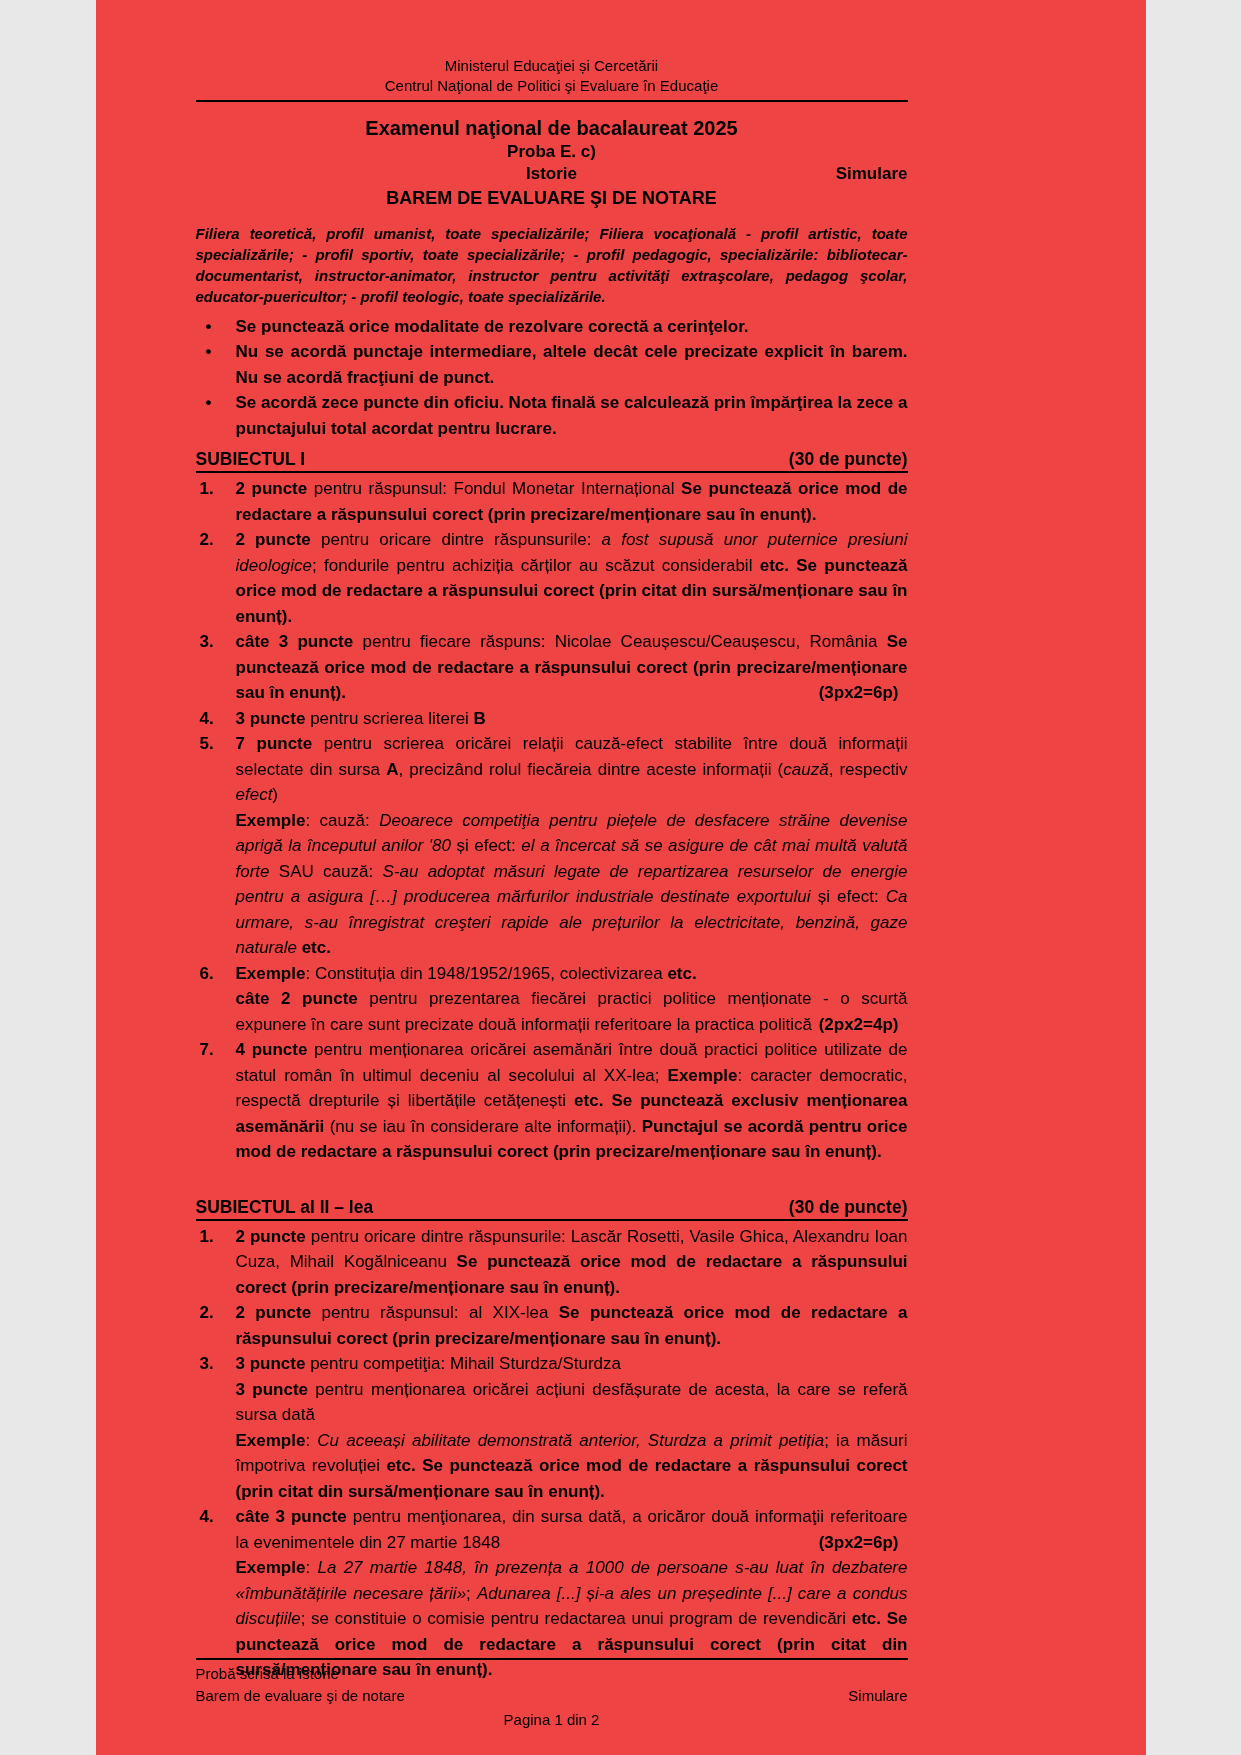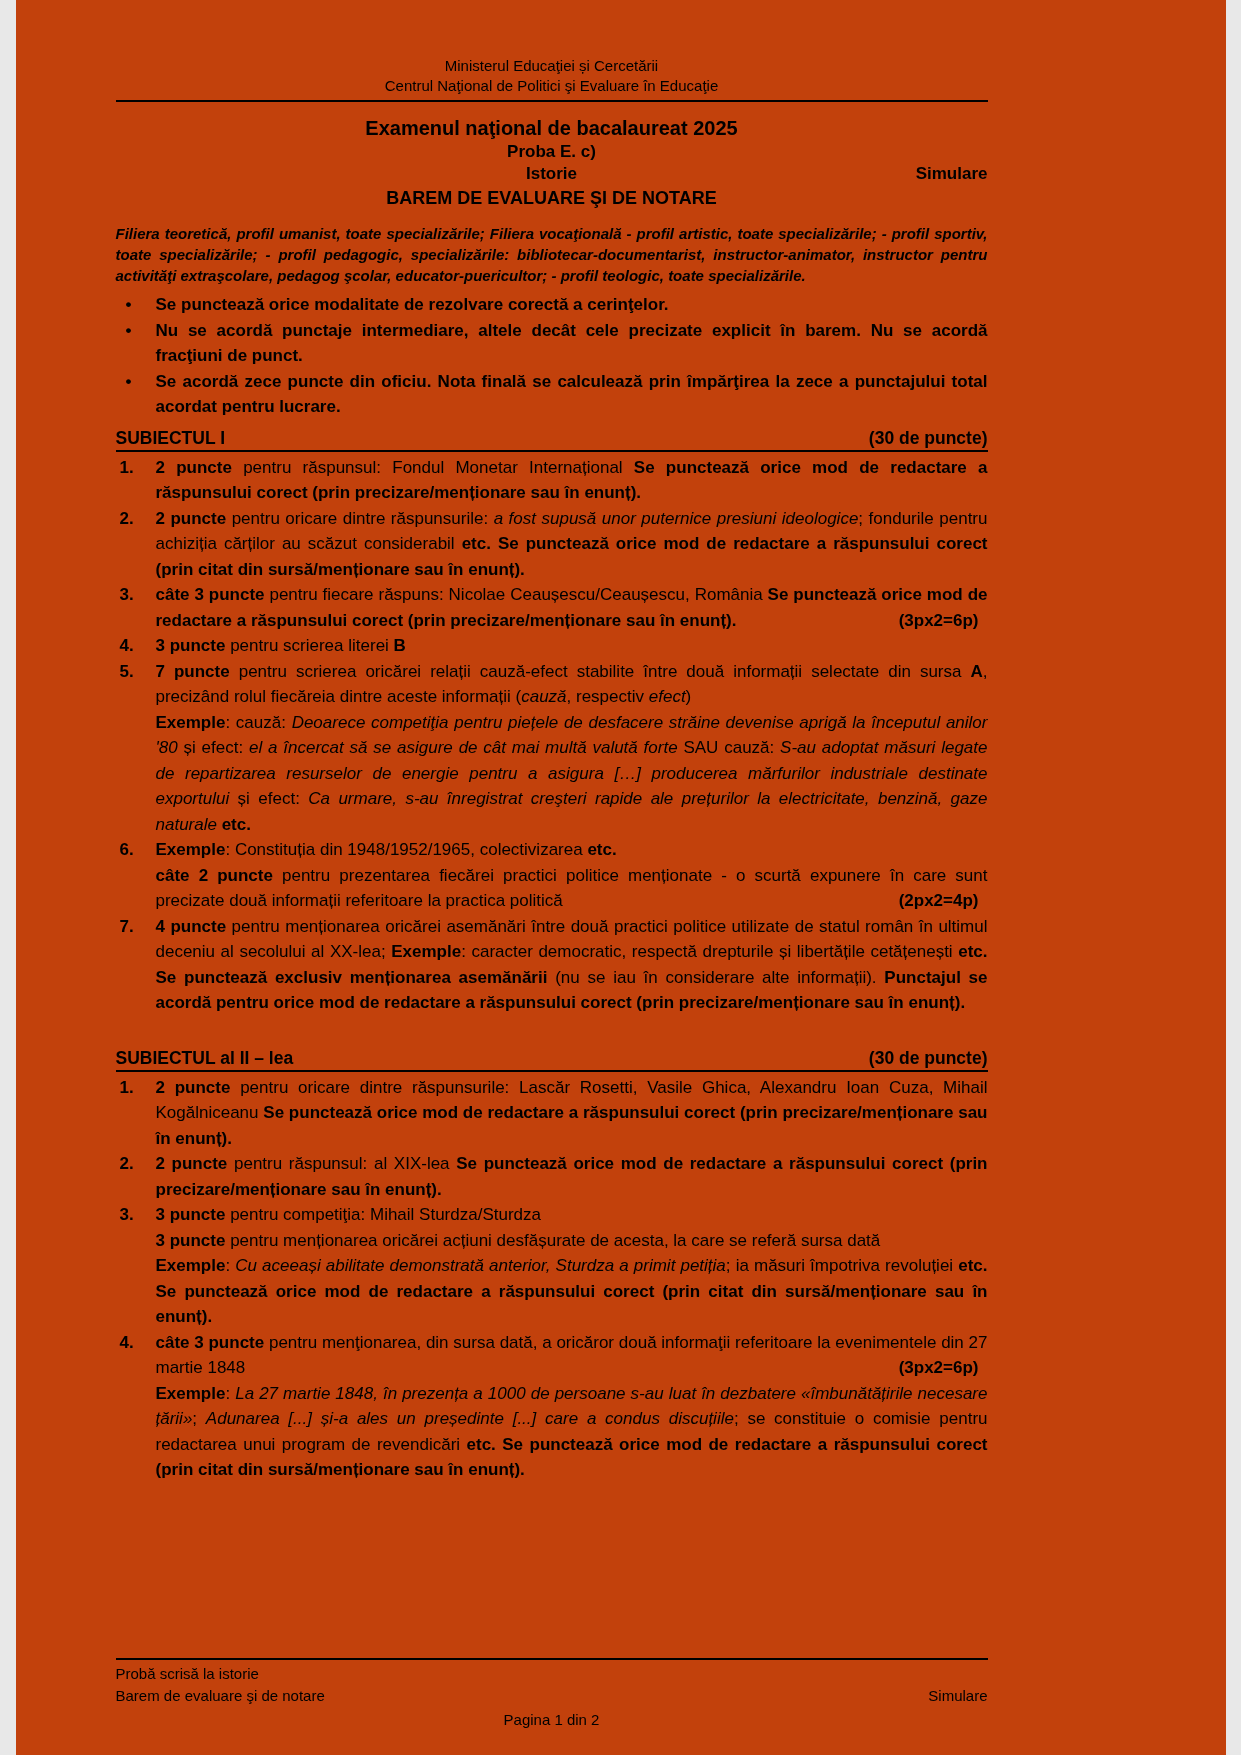--- a/index.html
+++ b/index.html
@@ -1,20 +1,20 @@
 <!DOCTYPE html>
 <html><head>
 <meta charset="utf-8">
 <title>Barem de evaluare şi de notare</title>
 <style>
   * { margin: 0; padding: 0; box-sizing: border-box; }
   html, body { background: #e8e8e8; }
   body { font-family: "Liberation Sans", "DejaVu Sans", sans-serif; color: #000; }
   .page {
-    width: 1210px; height: 1755px; margin: 0 auto; background: #c2410c;
+    width: 1050px; height: 1755px; margin: 0 auto; background: #ef4444;
     position: relative; padding: 56px 238px 0 100px; overflow: hidden;
   }
   .doc-header { text-align: center; font-size: 15px; line-height: 1.35; padding-bottom: 3px; border-bottom: 2px solid #000; }
   .title-block { margin-top: 13px; text-align: center; font-weight: bold; }
   .title-exam  { font-size: 20px; line-height: 1.3; }
   .title-proba { font-size: 17px; line-height: 1.35; }
   .subject-row { position: relative; font-size: 17px; line-height: 1.35; }
   .session { position: absolute; right: 0; top: 0; }
   .title-barem { font-size: 18px; line-height: 1.4; }
   .filiera { margin-top: 11px; font-size: 15px; line-height: 1.42; font-weight: bold; font-style: italic; text-align: justify; }

